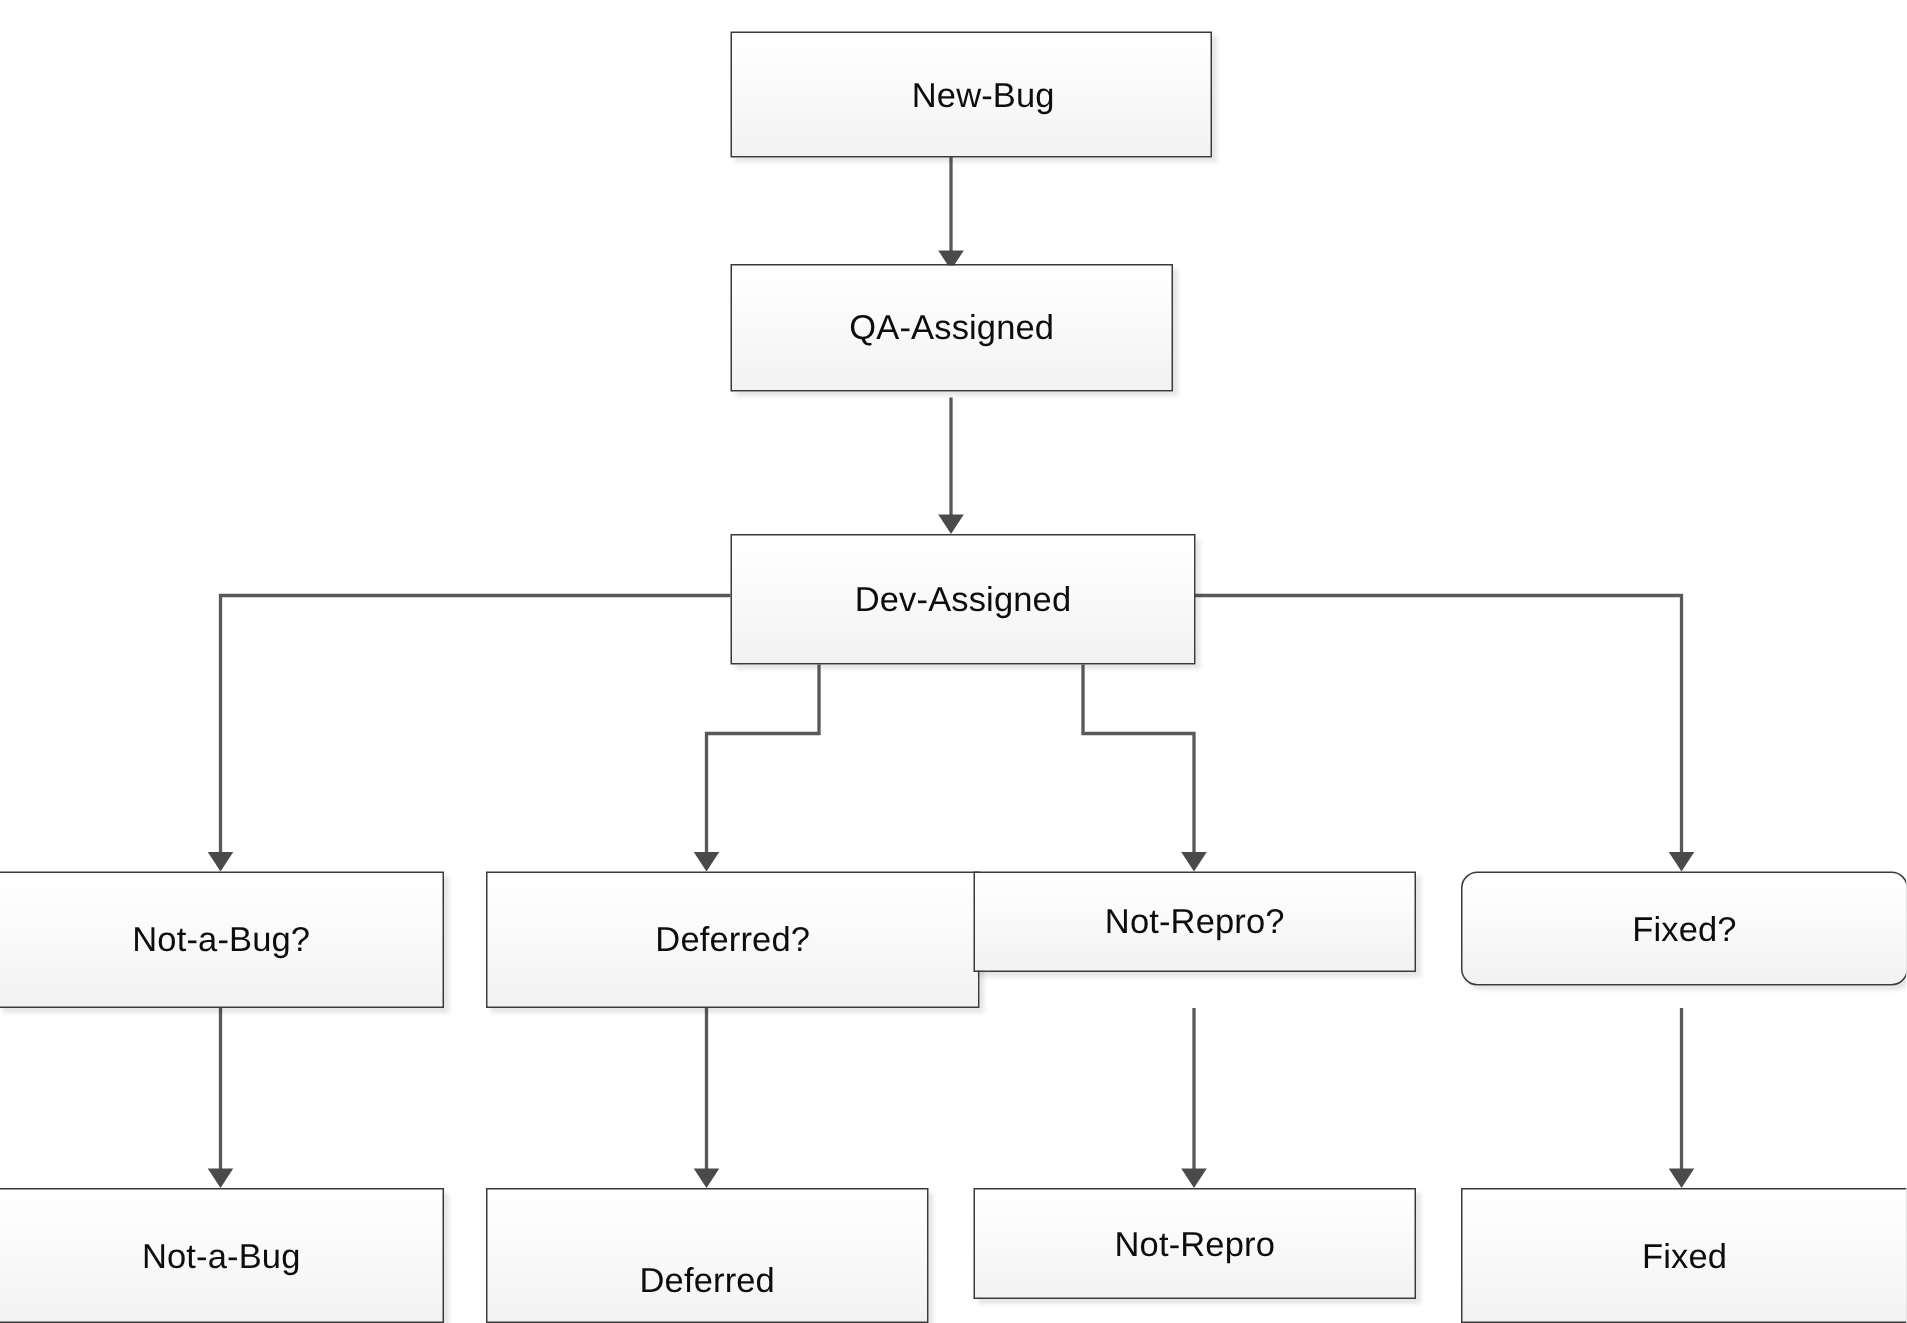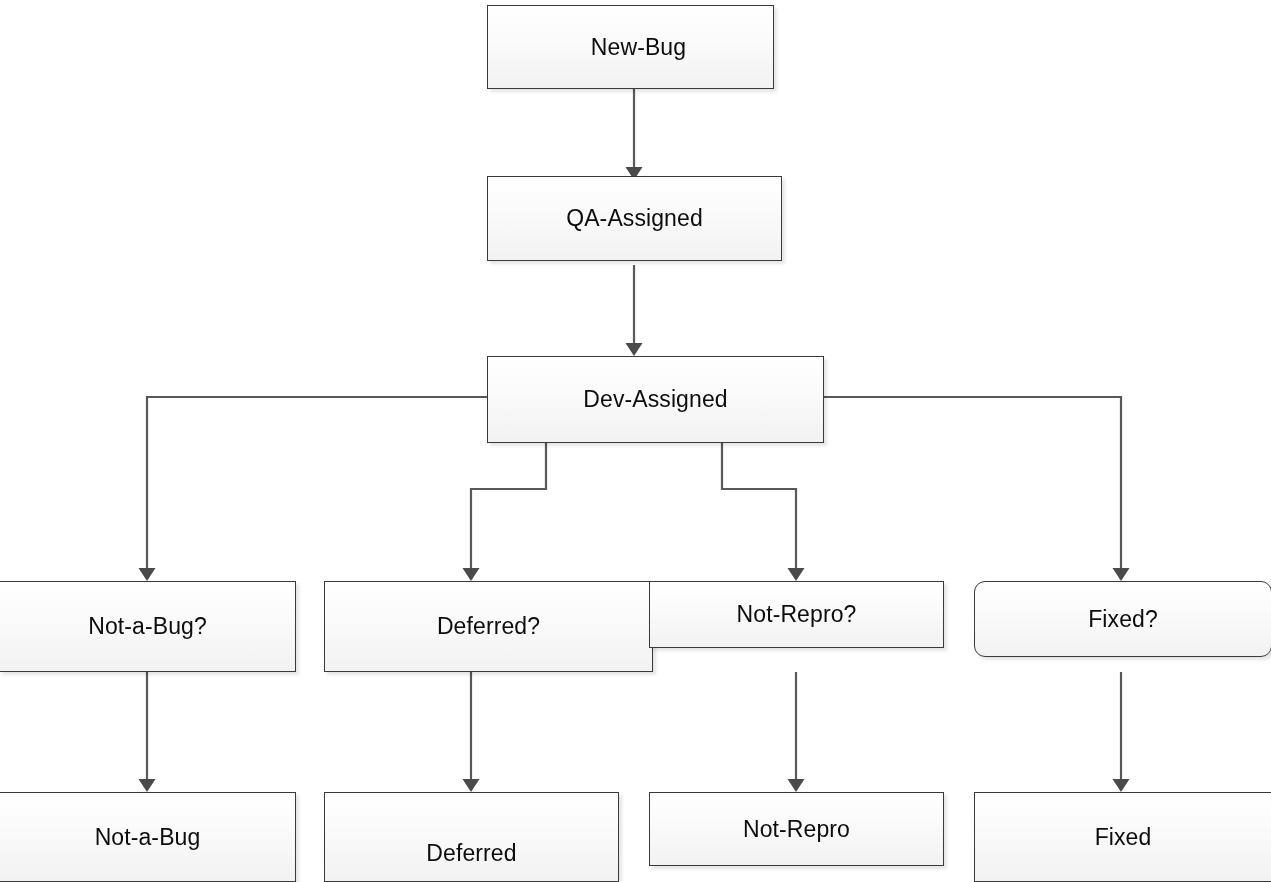--- a/index.html
+++ b/index.html
@@ -87,27 +87,27 @@
         <path d="M 796 672 L 796 784" fill="none" stroke="#595959" stroke-width="2.2" stroke-linecap="butt" stroke-linejoin="miter"></path>
         <polygon points="787.5,779 804.5,779 796,792" fill="#4a4a4a"></polygon>
       </g>
       <g>
         <path d="M 1121 672 L 1121 784" fill="none" stroke="#595959" stroke-width="2.2" stroke-linecap="butt" stroke-linejoin="miter"></path>
         <polygon points="1112.5,779 1129.5,779 1121,792" fill="#4a4a4a"></polygon>
       </g>
     </svg>
 
   <div id="nodes">
-      <div class="node" style="left: 487px; top: 5px; width: 287px; height: 84px; border-color: rgb(58, 58, 58); background: linear-gradient(rgb(255, 255, 255) 0%, rgb(251, 251, 251) 38%, rgb(242, 242, 242) 100%); padding-left: 16px;">
+      <div class="node" style="left: 487px; top: 21px; width: 321px; height: 84px; border-color: rgb(58, 58, 58); background: linear-gradient(rgb(255, 255, 255) 0%, rgb(251, 251, 251) 38%, rgb(242, 242, 242) 100%); padding-left: 16px;">
         <span class="node-label" style="color: rgb(13, 13, 13);">New-Bug</span>
       </div>
       <div class="node" style="left: 487px; top: 176px; width: 295px; height: 85px; border-color: rgb(58, 58, 58); background: linear-gradient(rgb(255, 255, 255) 0%, rgb(251, 251, 251) 38%, rgb(242, 242, 242) 100%);">
         <span class="node-label" style="color: rgb(13, 13, 13);">QA-Assigned</span>
       </div>
-      <div class="node" style="left: 487px; top: 356px; width: 337px; height: 87px; border-color: rgb(58, 58, 58); background: linear-gradient(rgb(255, 255, 255) 0%, rgb(251, 251, 251) 38%, rgb(242, 242, 242) 100%);">
+      <div class="node" style="left: 487px; top: 356px; width: 310px; height: 87px; border-color: rgb(58, 58, 58); background: linear-gradient(rgb(255, 255, 255) 0%, rgb(251, 251, 251) 38%, rgb(242, 242, 242) 100%);">
         <span class="node-label" style="color: rgb(13, 13, 13);">Dev-Assigned</span>
       </div>
       <div class="node" style="left: -1px; top: 581px; width: 297px; height: 91px; border-color: rgb(58, 58, 58); background: linear-gradient(rgb(255, 255, 255) 0%, rgb(251, 251, 251) 38%, rgb(242, 242, 242) 100%);">
         <span class="node-label" style="color: rgb(13, 13, 13);">Not-a-Bug?</span>
       </div>
       <div class="node" style="left: 324px; top: 581px; width: 329px; height: 91px; border-color: rgb(58, 58, 58); background: linear-gradient(rgb(255, 255, 255) 0%, rgb(251, 251, 251) 38%, rgb(242, 242, 242) 100%);">
         <span class="node-label" style="color: rgb(13, 13, 13);">Deferred?</span>
       </div>
       <div class="node" style="left: 649px; top: 581px; width: 295px; height: 67px; border-color: rgb(58, 58, 58); background: linear-gradient(rgb(255, 255, 255) 0%, rgb(251, 251, 251) 38%, rgb(242, 242, 242) 100%);">
         <span class="node-label" style="color: rgb(13, 13, 13);">Not-Repro?</span>

